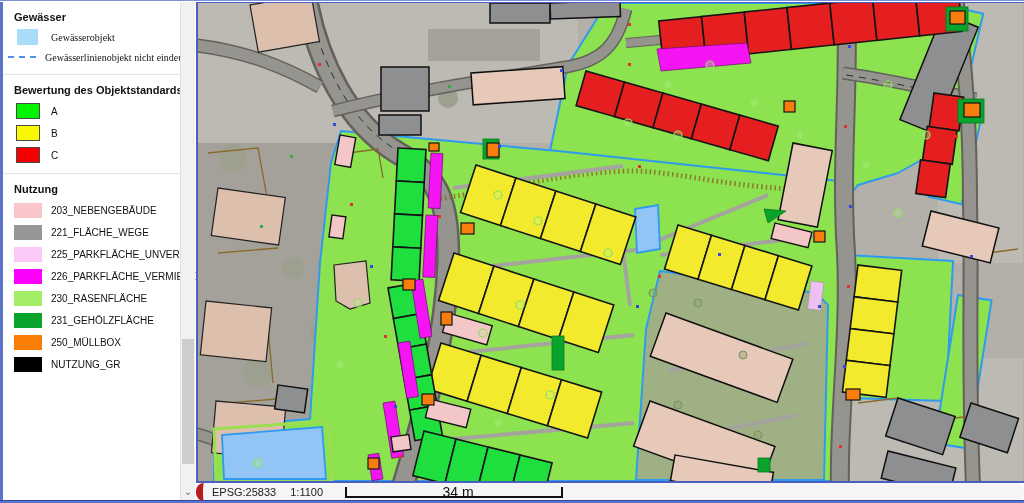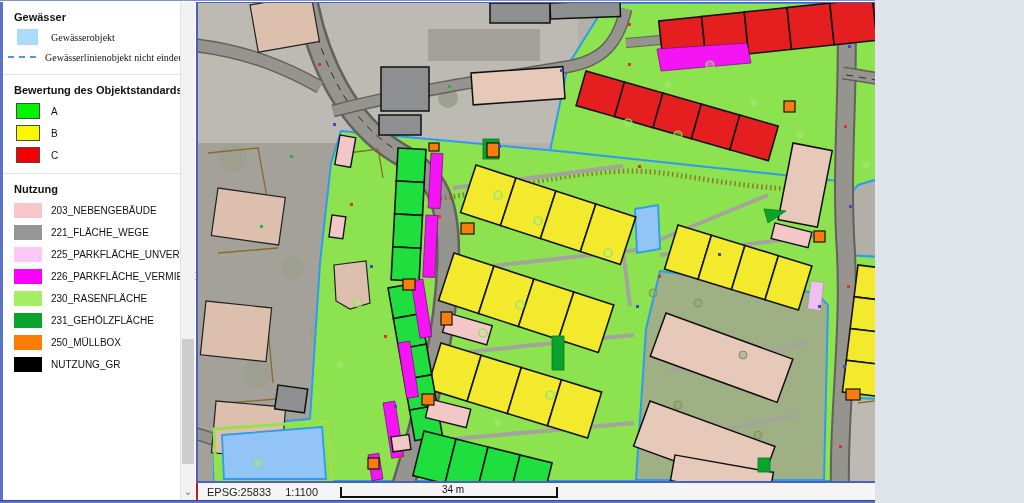--- a/index.html
+++ b/index.html
@@ -1,16 +1,16 @@
 <!DOCTYPE html>
 <html style="--rasen: #8ce24f; --bewa: #1fdf3f; --bewb: #f3ea2d; --bewc: #e51f1f; --parkv: #f414f4; --parku: #eec0ef; --spiel: #92c4f6; --muell: #f97d0c; --nebeng: #f3c6c8; --gehoelz: #0aa32b; --wege: #96948e; --roadedge: #62615b; --photo: #b2b0a8; --bldtan: #e7c9ba; --bldgray: #8e8f91; --brown: #8a6a28; --waterline: #2e7fd6; --waterline2: #2e9bf0; --waterdash: #4f94e8; --waterarea: #a8dcf8;"><head>
 <meta charset="utf-8">
 <style>
   html,body{margin:0;padding:0;background:#dfe3ea;font-family:"Liberation Sans",sans-serif;}
-  .app{position:relative;width:875px;height:503px;background:#fff;overflow:hidden;
+  .app{position:relative;width:1024px;height:503px;background:#fff;overflow:hidden;
        border-top:1px solid #7a93d6;box-sizing:border-box;}
   
   .legend{position:absolute;left:0;top:1px;width:196px;height:499px;background:#fff;
           border-left:3px solid #5b74c8;box-sizing:border-box;overflow:hidden;}
   .lg-inner{position:absolute;left:0;top:0;width:180px;}
   .lg-title{font-size:11px;font-weight:bold;color:#111;margin:9px 0 4px 11px;}
   .lg-item{display:flex;align-items:center;height:22px;margin-left:11px;}
   .sw{width:28px;height:15px;flex:0 0 28px;margin-right:9px;}
   .sw.bordered{border:1px solid #4a4a4a;box-sizing:border-box;width:24px;flex:0 0 24px;height:16px;margin-left:2px;margin-right:11px;}
   .sw.area-w{width:21px;flex:0 0 21px;height:16px;margin-left:3px;margin-right:13px;}
@@ -25,28 +25,28 @@
   .sbar-thumb{position:absolute;left:1px;width:12px;top:337px;height:125px;background:#cdcdcd;}
   .sbar-btn{position:absolute;left:0;bottom:2px;width:14px;height:14px;color:#777;font-size:10px;
             display:flex;align-items:center;justify-content:center;line-height:1;}
   
   .map-wrap{position:absolute;left:196px;top:1px;width:828px;height:481px;
             border-left:2px solid #4a5fc0;border-top:1px solid #4a5fc0;border-bottom:2px solid #4a5fc0;
             box-sizing:border-box;background:#b2b0a8;}
   .map-wrap svg{display:block;}
   
   .status{position:absolute;left:196px;top:482px;width:828px;height:18px;background:#f5f5f5;
-          border-left:2px solid #b91c1c;box-sizing:border-box;display:flex;align-items:center;
-          font-size:11px;color:#222;}
+          border-left:7px solid #b91c1c;box-sizing:border-box;display:flex;align-items:center;
+          font-size:11px;color:#222;border-radius:8px;}
   .st-epsg{margin-left:9px;}
   .st-scale{margin-left:14px;}
   .scalebar{position:relative;margin-left:22px;width:218px;height:13px;}
   .sb-bracket{position:absolute;left:0;right:0;bottom:1px;height:9px;
               border-left:2px solid #111;border-right:2px solid #111;border-bottom:2px solid #111;}
-  .sb-label{position:absolute;left:8px;right:0;top:-2px;text-align:center;font-size:10px;color:#111;}
+  .sb-label{position:absolute;left:8px;right:0;top:-2px;text-align:center;font-size:14px;color:#111;}
   .bottom-line{position:absolute;left:0;bottom:0;width:1024px;height:3px;background:#5b74c8;border-top:1px solid #36479c;box-sizing:border-box;}
   
   .ph{fill:var(--photo);} .ph2{fill:#bcbab2;} .ph3{fill:#a3a199;} .ph4{fill:#9da08e;}
   .lawn{fill:var(--rasen);stroke:var(--waterline2);stroke-width:2;stroke-linejoin:round;}
   .lawn-ph{fill:#9fb184;stroke:var(--waterline2);stroke-width:2;stroke-linejoin:round;}
   .cellA{fill:var(--bewa);stroke:#141414;stroke-width:1.6;}
   .cellB{fill:var(--bewb);stroke:#141414;stroke-width:1.6;}
   .cellC{fill:var(--bewc);stroke:#141414;stroke-width:1.6;}
   .pv{fill:var(--parkv);stroke:#6e1070;stroke-width:.7;}
   .pu{fill:var(--parku);stroke:#999;stroke-width:.6;}

